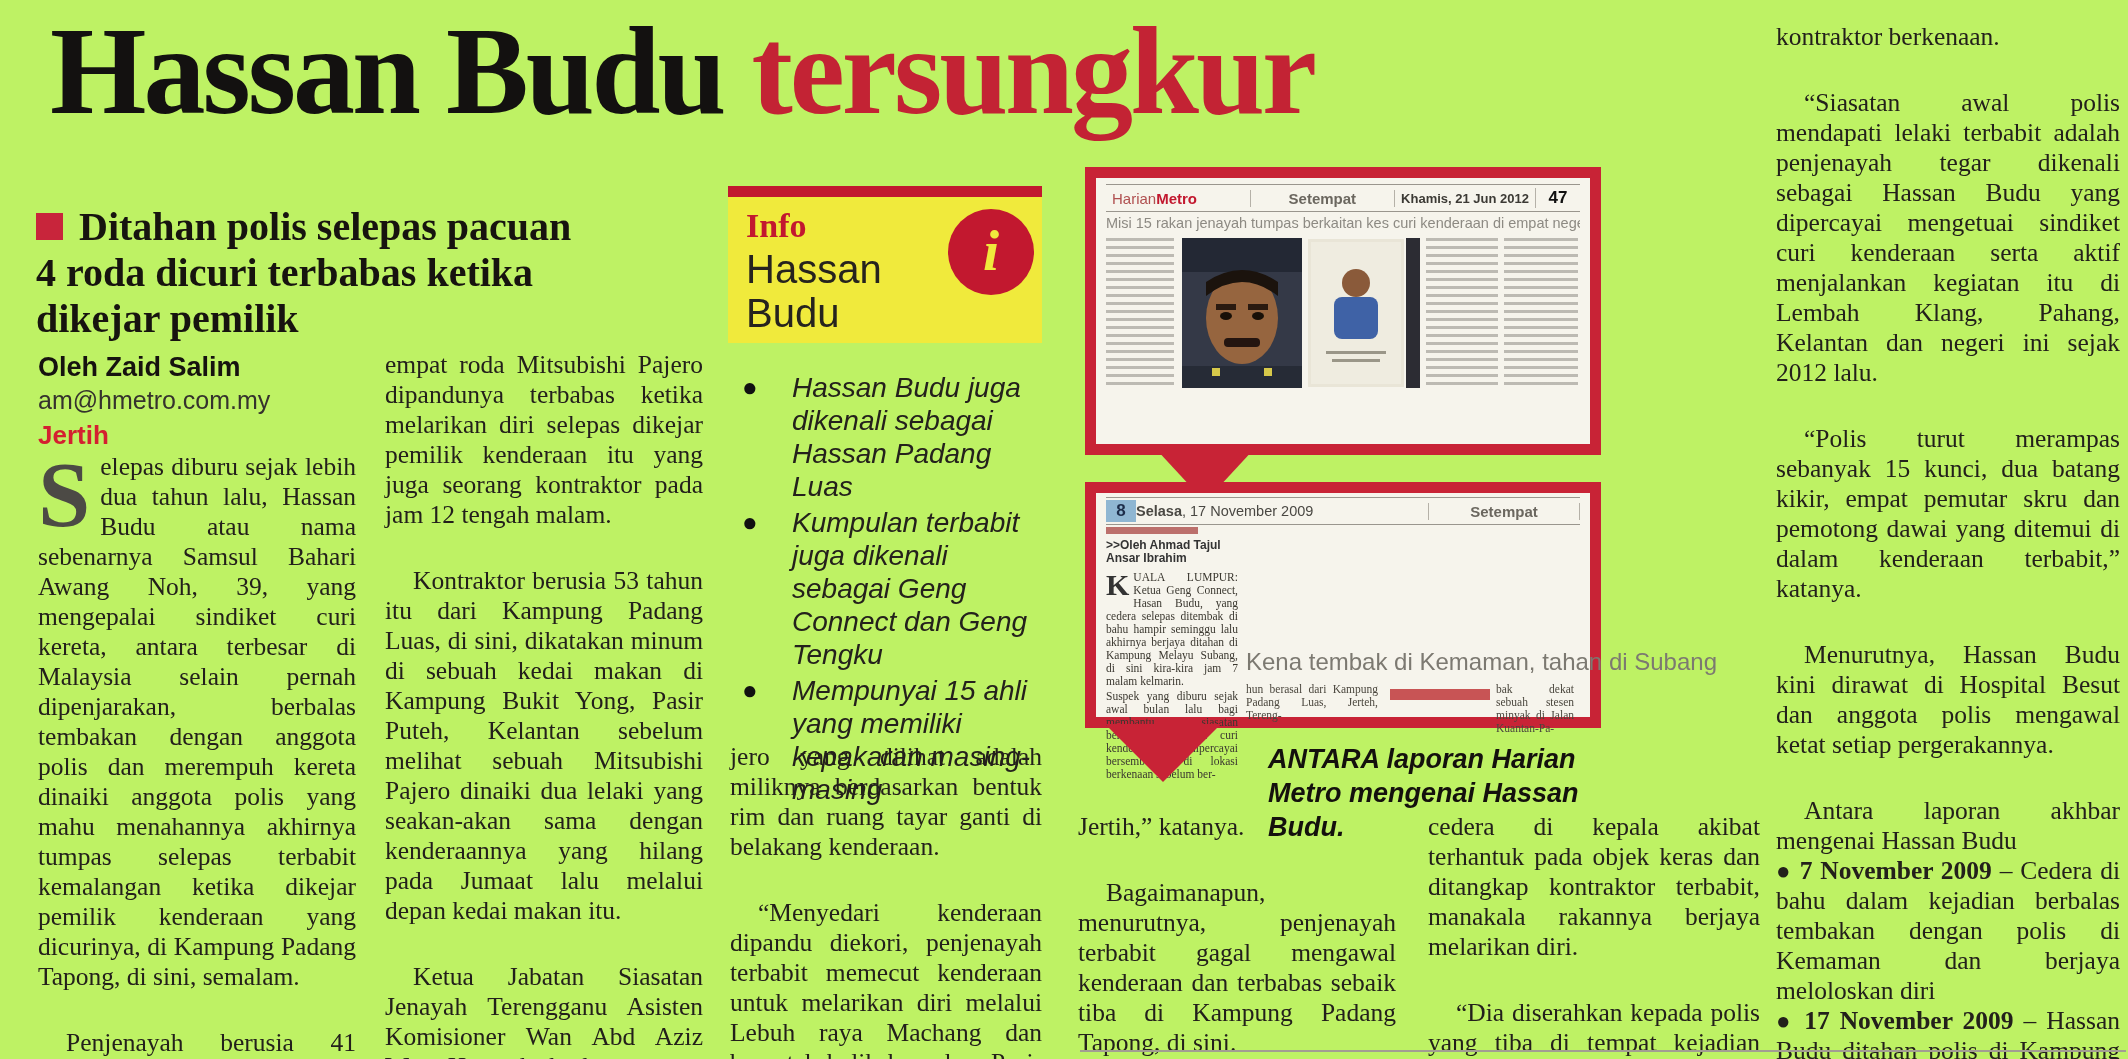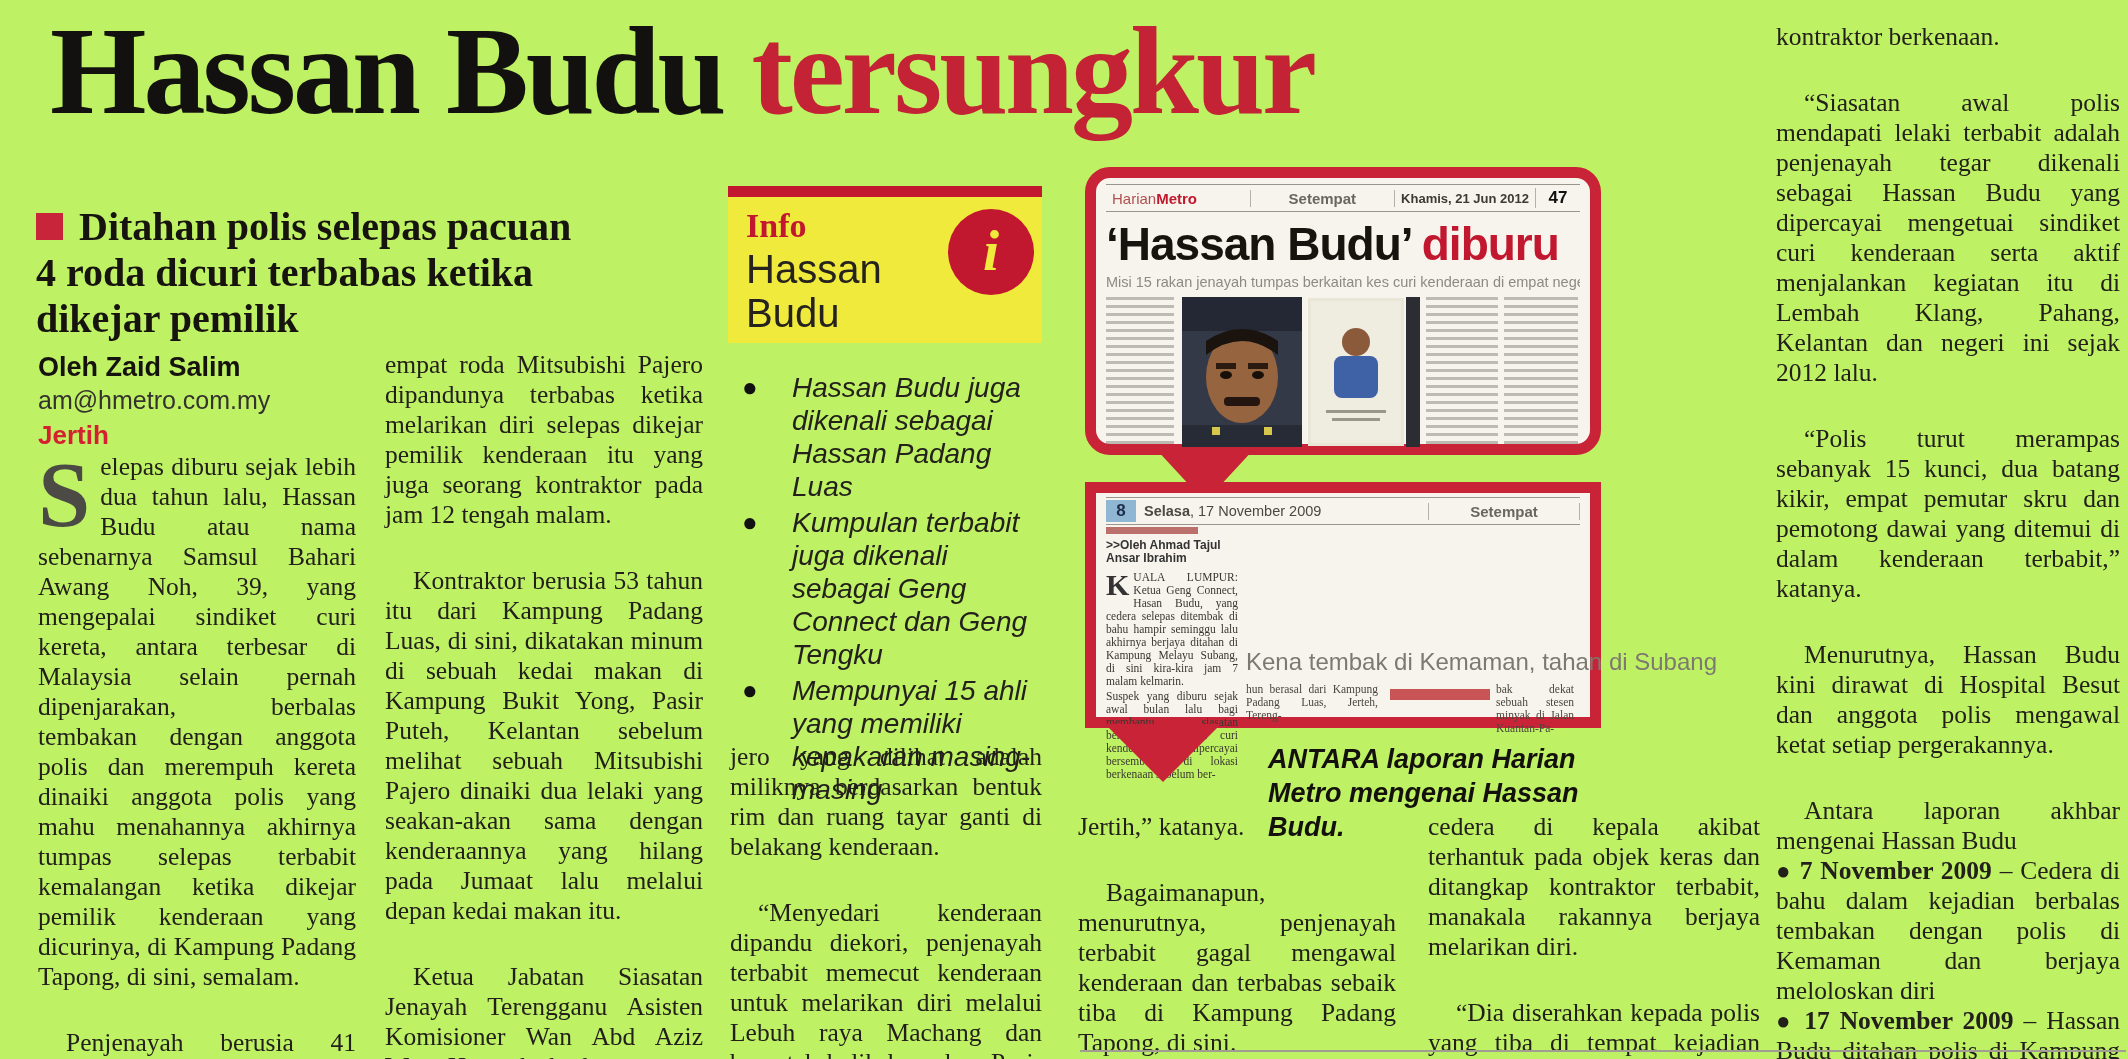--- a/index.html
+++ b/index.html
@@ -59,21 +59,21 @@
     position:absolute; right:8px; top:12px; width:86px; height:86px; border-radius:50%;
     background:#c2182f; display:flex; align-items:center; justify-content:center;
   }
   .info-i span{color:#f0ea3c; font-size:58px; font-weight:700; font-style:italic; font-family:"Liberation Serif",serif; transform:translateY(-2px);}
   .info-bullets{list-style:none; margin:28px 0 0 0; padding:0 0 0 14px;
     font-family:"Liberation Sans",sans-serif; font-style:italic; font-size:28px; line-height:33px; color:#24211c;}
   .info-bullets li{position:relative; padding-left:50px; margin-bottom:3px;}
   .info-bullets li::before{content:"●"; position:absolute; left:0; top:0; font-size:26px; font-style:normal; color:#111;}
   
   .clip{position:absolute; border:11px solid #c82336; background:#f6f4ec; box-sizing:border-box;}
-  .clip1{left:1085px; top:167px; width:516px; height:288px; padding:6px 10px;border-radius:25px;}
+  .clip1{left:1085px; top:167px; width:516px; height:288px; padding:6px 10px;}
   .clip2{left:1085px; top:482px; width:516px; height:246px; padding:4px 10px;}
   .clip-head{
     display:flex; align-items:center; height:26px;
     border-top:1px solid #9a968e; border-bottom:1px solid #9a968e;
     font-family:"Liberation Sans",sans-serif; font-size:15px; color:#555;
   }
   .clip-head .cell{padding:0 6px; white-space:nowrap; overflow:hidden;}
   .c1-logo{flex:1;}
   .c1-logo .lt{color:#b05050;}
   .c1-logo b{color:#c2182f;}
@@ -92,21 +92,21 @@
   .c1-face{position:absolute; left:76px; width:120px; height:150px; top:0;}
   .c1-card{position:absolute; left:202px; width:96px; height:148px; top:1px;}
   .c1-strip{position:absolute; left:300px; width:14px; height:150px; top:0; background:#2c2c33;}
   .tail{position:absolute; width:0; height:0; border-left:50px solid transparent; border-right:50px solid transparent; border-top:54px solid #c82336;}
   .tail1{left:1155px; top:448px;}
   .tail2{left:1105px; top:724px; border-left-width:58px; border-right-width:58px; border-top-width:58px;}
   
   .c2-head{display:flex; align-items:center; height:26px; border-top:1px solid #9a968e; border-bottom:1px solid #9a968e;
     font-family:"Liberation Sans",sans-serif; font-size:15px; color:#4a4843;}
   .c2-pagebox{width:30px; height:22px; background:#8fb6d2; color:#1d2d4a; font-weight:700; font-size:17px; text-align:center; line-height:22px;}
-  .c2-date{flex:1; padding-left:8px; font-size:14.5px;}
+  .c2-date{flex:1; font-size:14.5px;}
   .c2-date b{font-weight:700;}
   .c2-section{width:150px; text-align:center; font-weight:700; color:#6b675f; border-left:1px solid #b5b1a8; border-right:1px solid #b5b1a8;}
   .c2-redline{position:absolute; left:10px; top:34px; width:92px; height:7px; background:#9c2a28; opacity:.65;}
   .c2-byline{position:absolute; left:10px; top:46px; width:130px; font-family:"Liberation Sans",sans-serif; font-size:12px; font-weight:700; color:#333; line-height:13px;}
   .c2-leftcol{position:absolute; left:10px; top:78px; width:132px; font-size:11.5px; line-height:13px; text-align:justify; color:#3a372f;}
   .c2-leftcol p{margin:0 0 2px 0;}
   .c2-headline{position:absolute; left:150px; top:32px; width:330px; text-align:center;
     font-family:"Liberation Sans",sans-serif; font-weight:700; font-size:57px; line-height:57px; letter-spacing:-1px; color:#14110d;}
   .c2-subhead{position:absolute; left:150px; top:155px; width:330px; font-family:"Liberation Sans",sans-serif; font-size:24px; color:#7c7971; white-space:nowrap;}
   .c2-snip{position:absolute; top:190px; font-size:11.5px; line-height:13px; color:#4a463d; text-align:justify;}
@@ -166,21 +166,20 @@
     <p class="indent">“Menyedari kenderaan dipandu diekori, penjenayah terbabit memecut kenderaan untuk melarikan diri melalui Lebuh raya Machang dan berpatah balik ke pekan Pasir Puteh sebelum ke bandar</p>
   </div>
 
   <div class="clip clip1">
     <div class="clip-head">
       <span class="cell c1-logo"><span class="lt">Harian</span><b>Metro</b></span>
       <span class="cell c1-section">Setempat</span>
       <span class="cell c1-date">Khamis, 21 Jun 2012</span>
       <span class="cell c1-page">47</span>
     </div>
-    <div class="c1-headline"><span>‘Hassan Budu’</span> <span class="red2">diburu</span></div>
     <div class="c1-subhead">Misi 15 rakan jenayah tumpas berkaitan kes curi kenderaan di empat negeri, turut rekrut pelapis baru</div>
     <div class="c1-body">
       <div class="gcol g1 greek"></div>
       <svg class="c1-face" viewBox="0 0 120 150" preserveAspectRatio="none">
         <rect x="0" y="0" width="120" height="150" fill="#343947"></rect>
         <rect x="0" y="0" width="120" height="34" fill="#232834"></rect>
         <ellipse cx="60" cy="80" rx="36" ry="46" fill="#96653f"></ellipse>
         <path d="M24 58 Q60 30 96 58 L96 44 Q60 20 24 44 Z" fill="#1b130d"></path>
         <rect x="34" y="66" width="20" height="6" fill="#2a1a10"></rect>
         <rect x="66" y="66" width="20" height="6" fill="#2a1a10"></rect>

